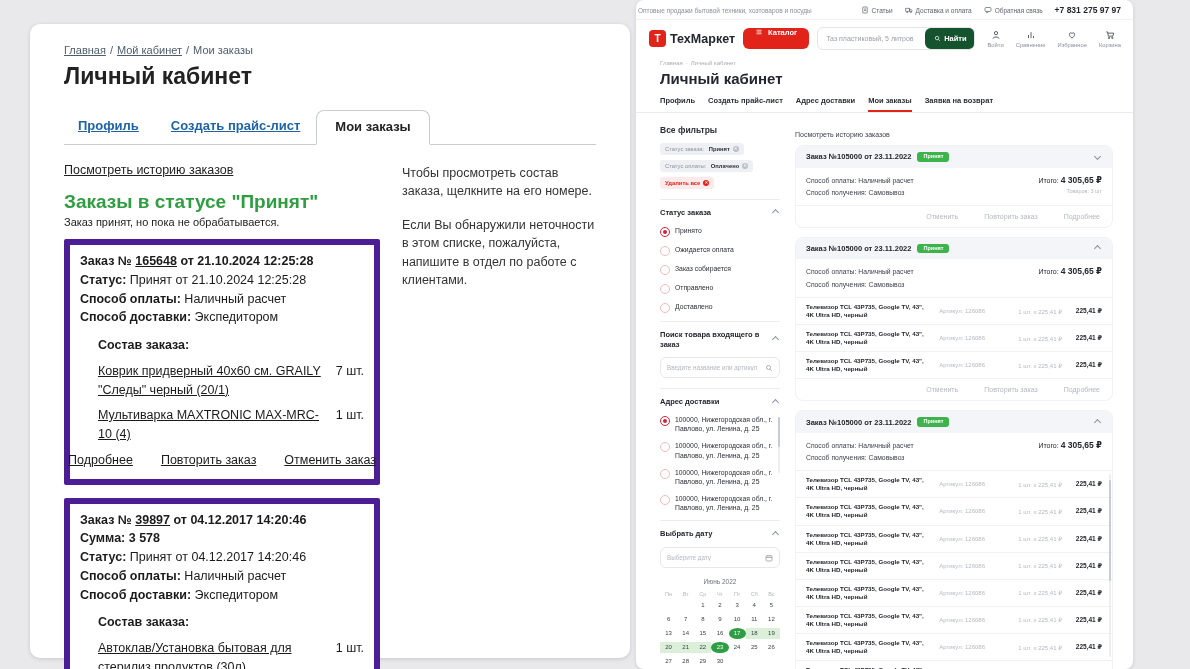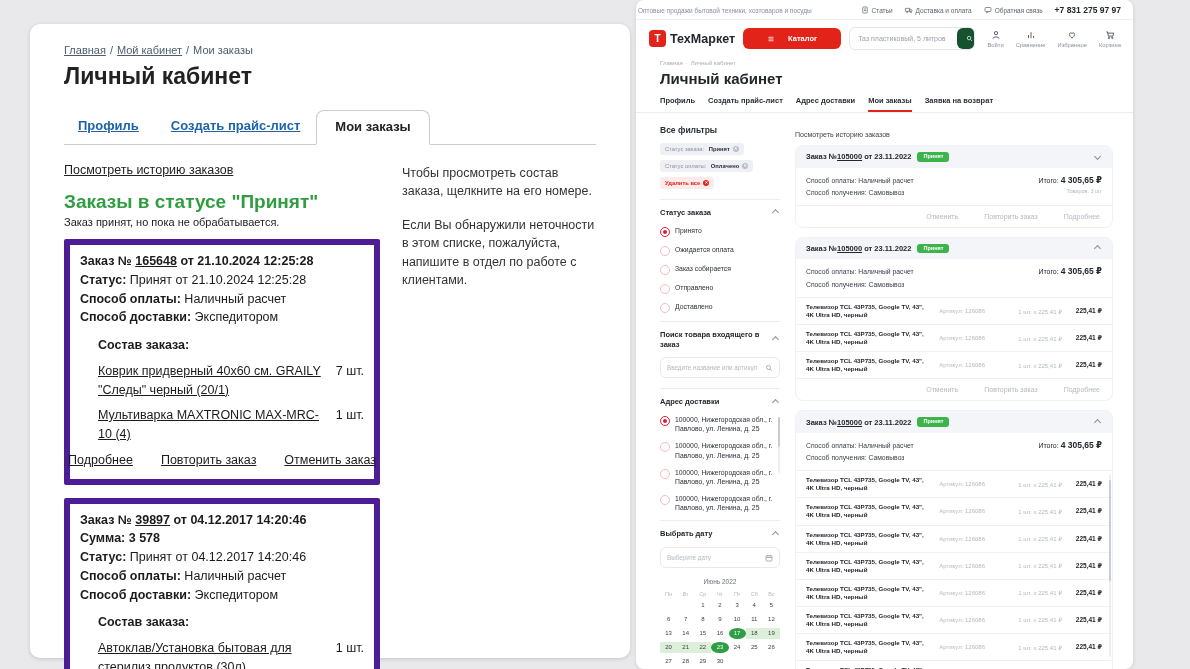--- a/index.html
+++ b/index.html
@@ -39,21 +39,21 @@
   .rtopbar{display:flex;justify-content:space-between;align-items:center;padding:5px 12px 4px 2px;border-bottom:1px solid #f0f1f4}
   .rtagline{font-size:6.5px;color:#8a90a0}
   .rtop-right{display:flex;align-items:center;gap:12px}
   .rtop-link{display:flex;align-items:center;gap:3px;font-size:6.5px;color:#5d6370}
   .rtop-link svg{width:8px;height:8px;stroke:#5d6370;fill:none;stroke-width:1.4}
   .rphone{font-size:8.5px;font-weight:bold;color:#23262e}
   .rheader{display:flex;align-items:center;padding:7px 12px 8px 13px;gap:8px}
   .rlogo{display:flex;align-items:center;gap:4px;flex:none}
   .rlogo-icon{width:17px;height:17px;background:#E2231A;border-radius:4px;color:#fff;font-weight:bold;font-size:10px;display:flex;align-items:center;justify-content:center}
   .rlogo-text{font-size:12.5px;font-weight:bold;color:#23262e}
-  .rcatalog{display:flex;align-items:center;gap:13px;background:#E2231A;color:#fff;font-size:7.5px;font-weight:bold;border:none;border-radius:6px;padding:0 24px;height:21px;flex:none;cursor:pointer}
+  .rcatalog{display:flex;gap:5px;background:#E2231A;color:#fff;font-size:7.5px;font-weight:bold;border:none;border-radius:6px;padding:0 12px;height:21px;flex:none;cursor:pointer}
   .rcatalog svg{width:8px;height:8px;stroke:#fff;stroke-width:1.6}
   .rsearch{flex:1;display:flex;align-items:center;border:1px solid #e3e5e9;border-radius:6px;height:21px;overflow:hidden;background:#fff}
   .rsearch input{flex:1;border:none;outline:none;font-size:7px;color:#6b7280;padding:0 8px;font-family:inherit;background:transparent}
   .rsearch input::placeholder{color:#9aa0ab}
   .rfind{display:flex;align-items:center;gap:3px;background:#14532d;color:#fff;border:none;height:21px;padding:0 9px;font-size:7.5px;font-weight:bold;border-radius:6px;cursor:pointer}
   .rfind svg{width:7px;height:7px;stroke:#fff;fill:none;stroke-width:1.6}
   .ractions{display:flex;gap:12px;margin-left:4px;flex:none}
   .raction{display:flex;flex-direction:column;align-items:center;gap:2px;cursor:pointer}
   .raction svg{width:10px;height:10px;stroke:#3a3f4a;fill:none;stroke-width:1.3}
   .raction span{font-size:5.8px;color:#8a90a0}
@@ -99,21 +99,21 @@
   .cal-day{font-size:6px;color:#3a3f4a;text-align:center;height:11px;line-height:11px}
   .cal-day.range{background:#DCEFD8}
   .cal-day.sel{background:#2E9E44;color:#fff;border-radius:50%}
 
   
   .rmain{flex:1;min-width:0}
   .rhistory{font-size:7px;color:#3a3f4a;margin:3px 0 7px 0;display:inline-block}
   .rorder{border:1px solid #f0f1f4;border-radius:8px;margin-bottom:9px;overflow:hidden;background:#fff}
   .ro-head{background:#f4f5f8;display:flex;align-items:center;gap:6px;padding:6px 10px}
   .ro-title{font-size:7.5px;font-weight:bold;color:#23262e}
-  .ro-title .num{text-decoration:underline}
+  .ro-title .num{}
   .badge{background:#3CB34B;color:#fff;font-size:5.5px;font-weight:bold;border-radius:3px;padding:2px 6px;line-height:1}
   .ro-chev{margin-left:auto}
   .ro-body{display:flex;justify-content:space-between;align-items:flex-start;padding:7px 10px 6px 10px}
   .ro-lines div{font-size:6.8px;color:#3a3f4a;line-height:1.8}
   .ro-total{text-align:right}
   .ro-total .t1{font-size:7px;color:#23262e}
   .ro-total .t1 b{font-size:8.5px;font-weight:bold}
   .ro-total .t2{font-size:5.5px;color:#b3b8c2;margin-top:3px}
   .ro-items{position:relative}
   .ro-item{display:flex;align-items:center;padding:5px 10px;border-top:1px solid #f0f1f4;gap:6px}

